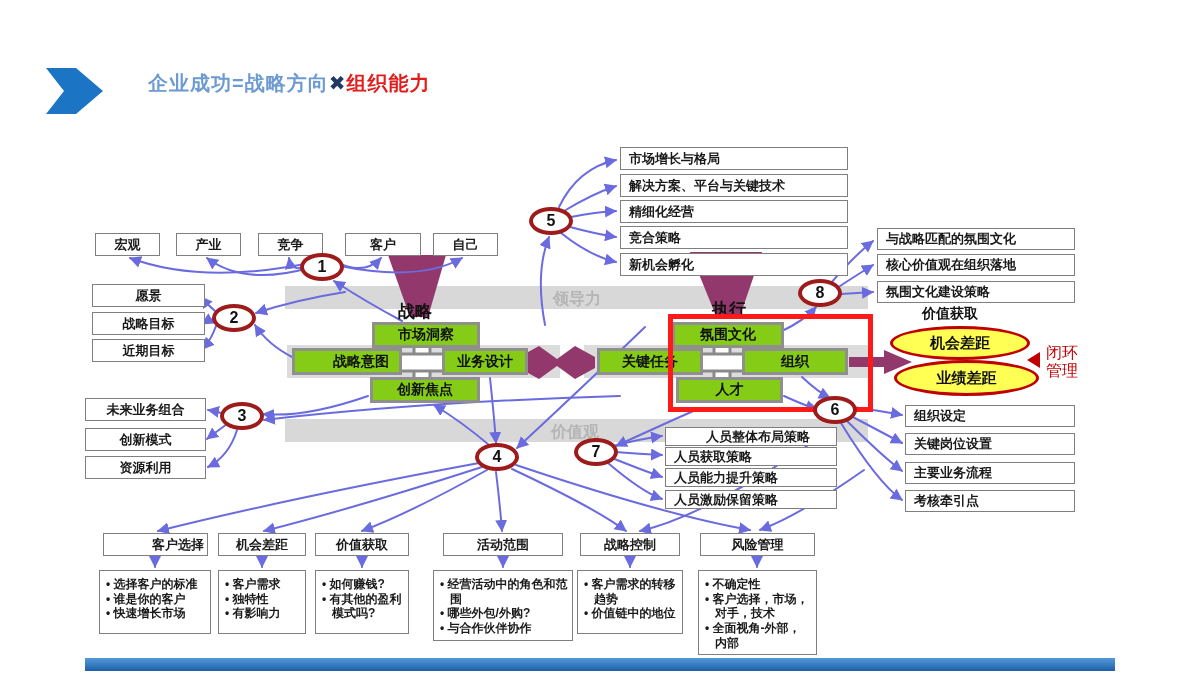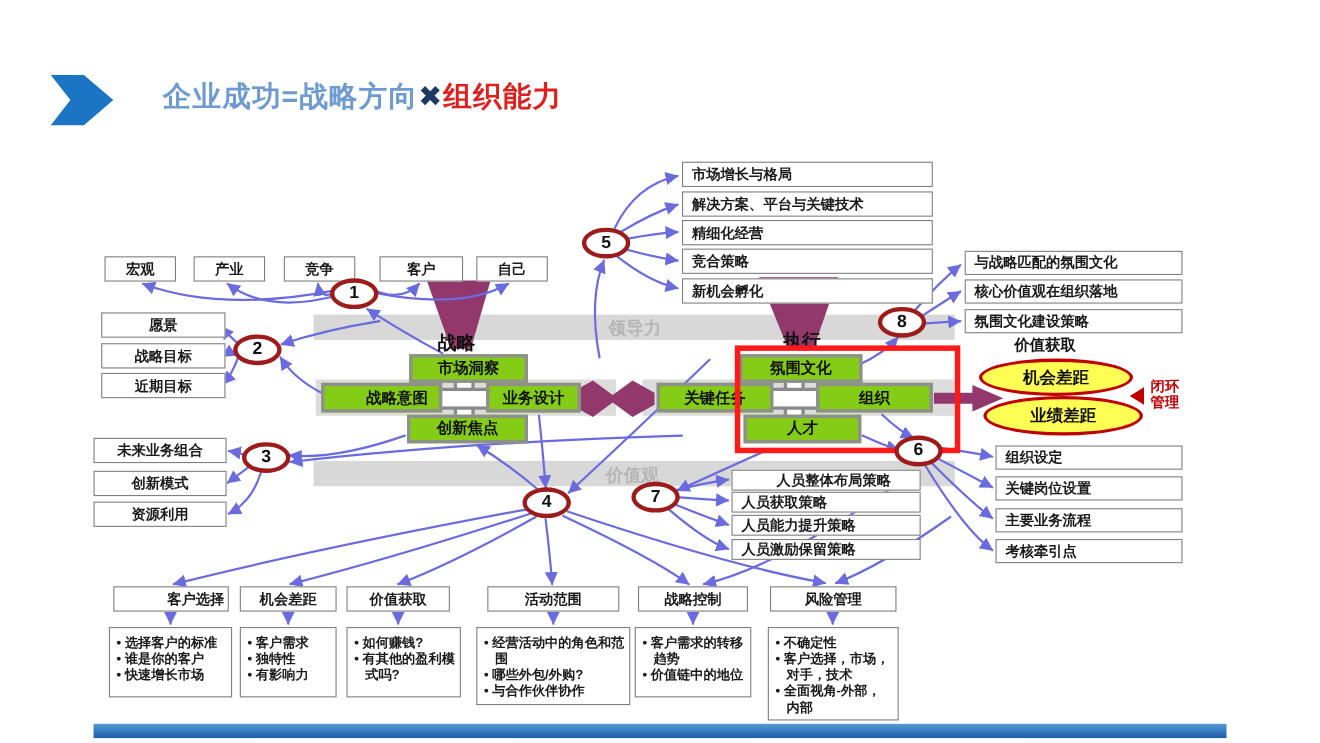--- a/index.html
+++ b/index.html
@@ -19,24 +19,24 @@
   .clusterlbl{position:absolute;color:#111;font-weight:bold;font-size:17px;z-index:3;}
   .callout{position:absolute;width:44px;height:28px;background:#fff;border:4px solid #9e1b1b;border-radius:50%;
       display:flex;align-items:center;justify-content:center;font-weight:bold;font-size:16px;color:#111;z-index:6;box-sizing:border-box;}
   .redframe{position:absolute;border:5px solid #ff1a1a;z-index:5;box-sizing:border-box;}
   .gap{position:absolute;background:#ffff54;border:3.5px solid #c00000;border-radius:50%;
       display:flex;align-items:center;justify-content:center;font-weight:bold;font-size:15px;color:#111;z-index:5;box-sizing:border-box;}
   .detail{position:absolute;background:#fff;border:1.5px solid #7f7f7f;z-index:3;
       padding:6px 4px 4px 6px;box-sizing:border-box;min-height:64px;}
   .bl{font-size:12px;font-weight:bold;color:#1a1a1a;line-height:1.22;padding-left:10px;text-indent:-10px;}
   .bl::before{content:"• ";}
-  #title{position:absolute;left:148px;top:70px;font-size:26px;font-weight:bold;letter-spacing:1px;z-index:3;white-space:nowrap;}
+  #title{position:absolute;left:148px;top:70px;font-size:20px;font-weight:bold;letter-spacing:1px;z-index:3;white-space:nowrap;}
   #footerbar{position:absolute;left:85px;top:658px;width:1030px;height:13px;z-index:2;
       background:linear-gradient(to bottom,#549ad8,#1c5fa8);}
-  .loop{position:absolute;color:#c00000;font-weight:bold;font-size:13px;line-height:1.15;z-index:5;}
+  .loop{position:absolute;color:#c00000;font-weight:normal;font-size:16px;line-height:1.15;z-index:5;}
   .mkres{position:absolute;color:#111;font-weight:bold;font-size:14px;z-index:5;}
 </style>
 </head>
 <body>
 
 <div id="slide">
 
   <svg class="abs" style="left:46px;top:68px;z-index:3" width="58" height="46" viewBox="0 0 58 46">
     <polygon points="0,0 30,0 57,23 30,46 0,46 18,23" fill="#1b74c4"></polygon>
   </svg>
@@ -223,21 +223,21 @@
   <div class="detail" style="left:99px;top:570px;width:112px;">
     <div class="bl">选择客户的标准</div>
     <div class="bl">谁是你的客户</div>
     <div class="bl">快速增长市场</div>
   </div>
   <div class="detail" style="left:218px;top:570px;width:88px;">
     <div class="bl">客户需求</div>
     <div class="bl">独特性</div>
     <div class="bl">有影响力</div>
   </div>
-  <div class="detail" style="left:315px;top:570px;width:104px;">
+  <div class="detail" style="left:315px;top:570px;width:94px;">
     <div class="bl">如何赚钱?</div>
     <div class="bl">有其他的盈利模式吗?</div>
   </div>
   <div class="detail" style="left:433px;top:570px;width:140px;">
     <div class="bl">经营活动中的角色和范围</div>
     <div class="bl">哪些外包/外购?</div>
     <div class="bl">与合作伙伴协作</div>
   </div>
   <div class="detail" style="left:577px;top:570px;width:106px;">
     <div class="bl">客户需求的转移趋势</div>

